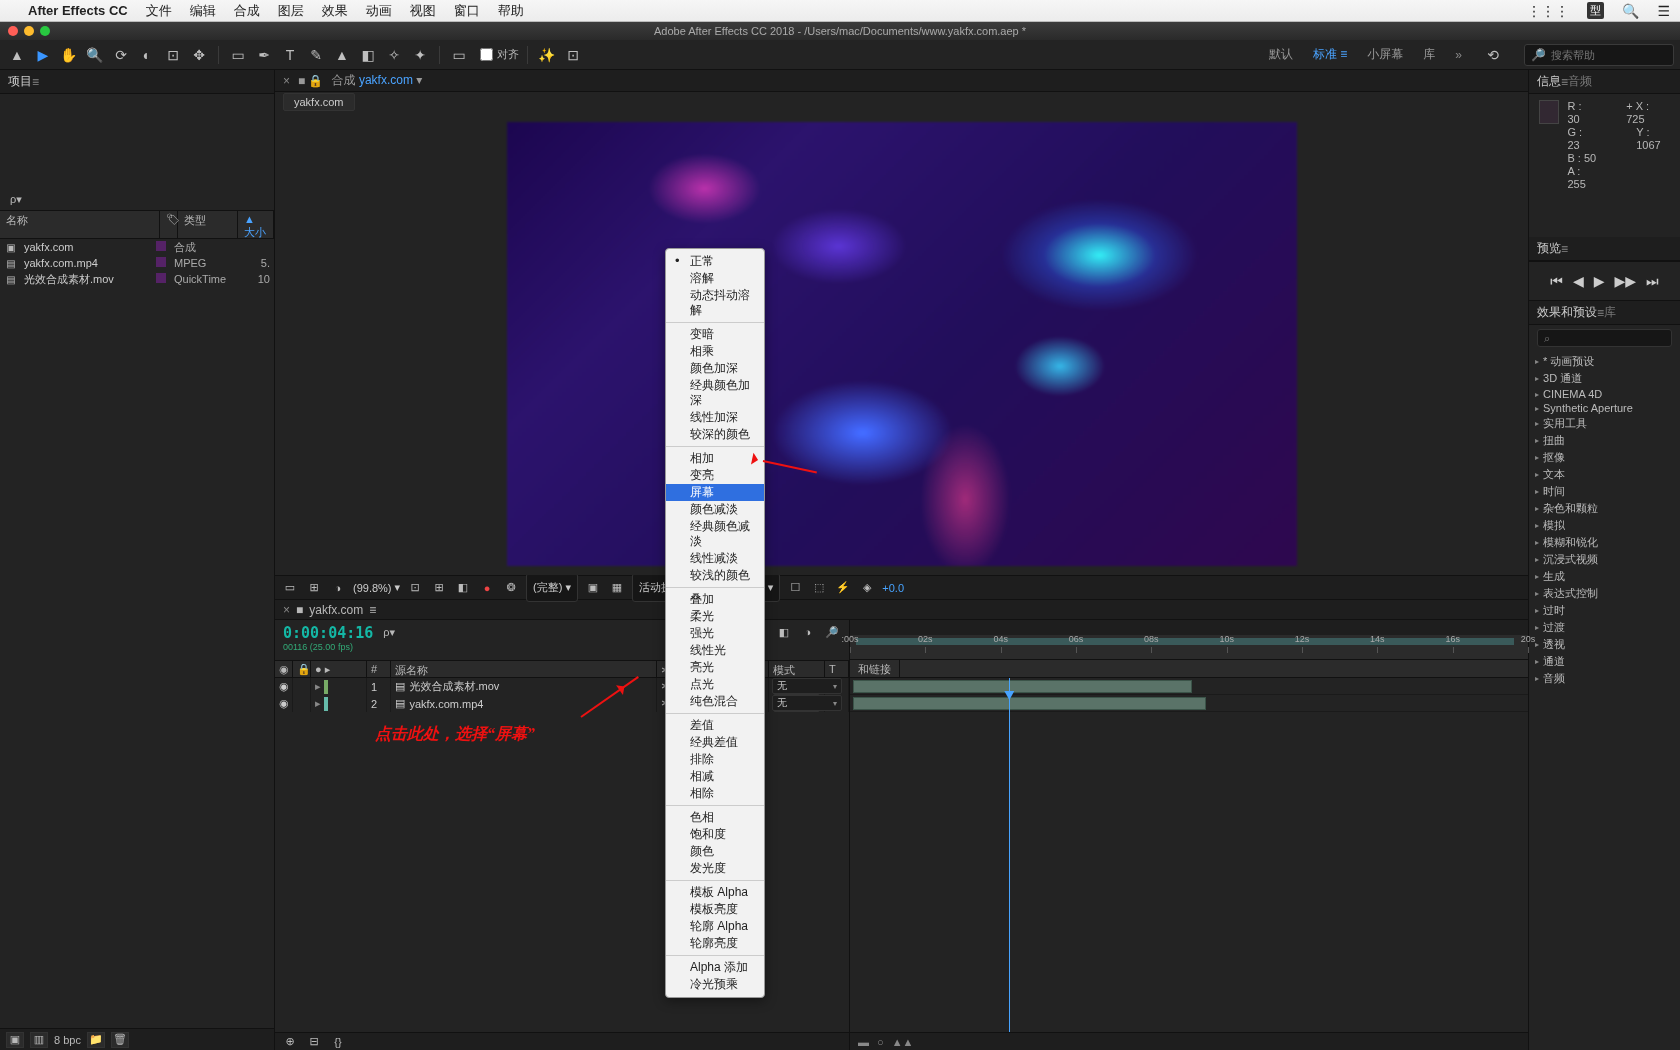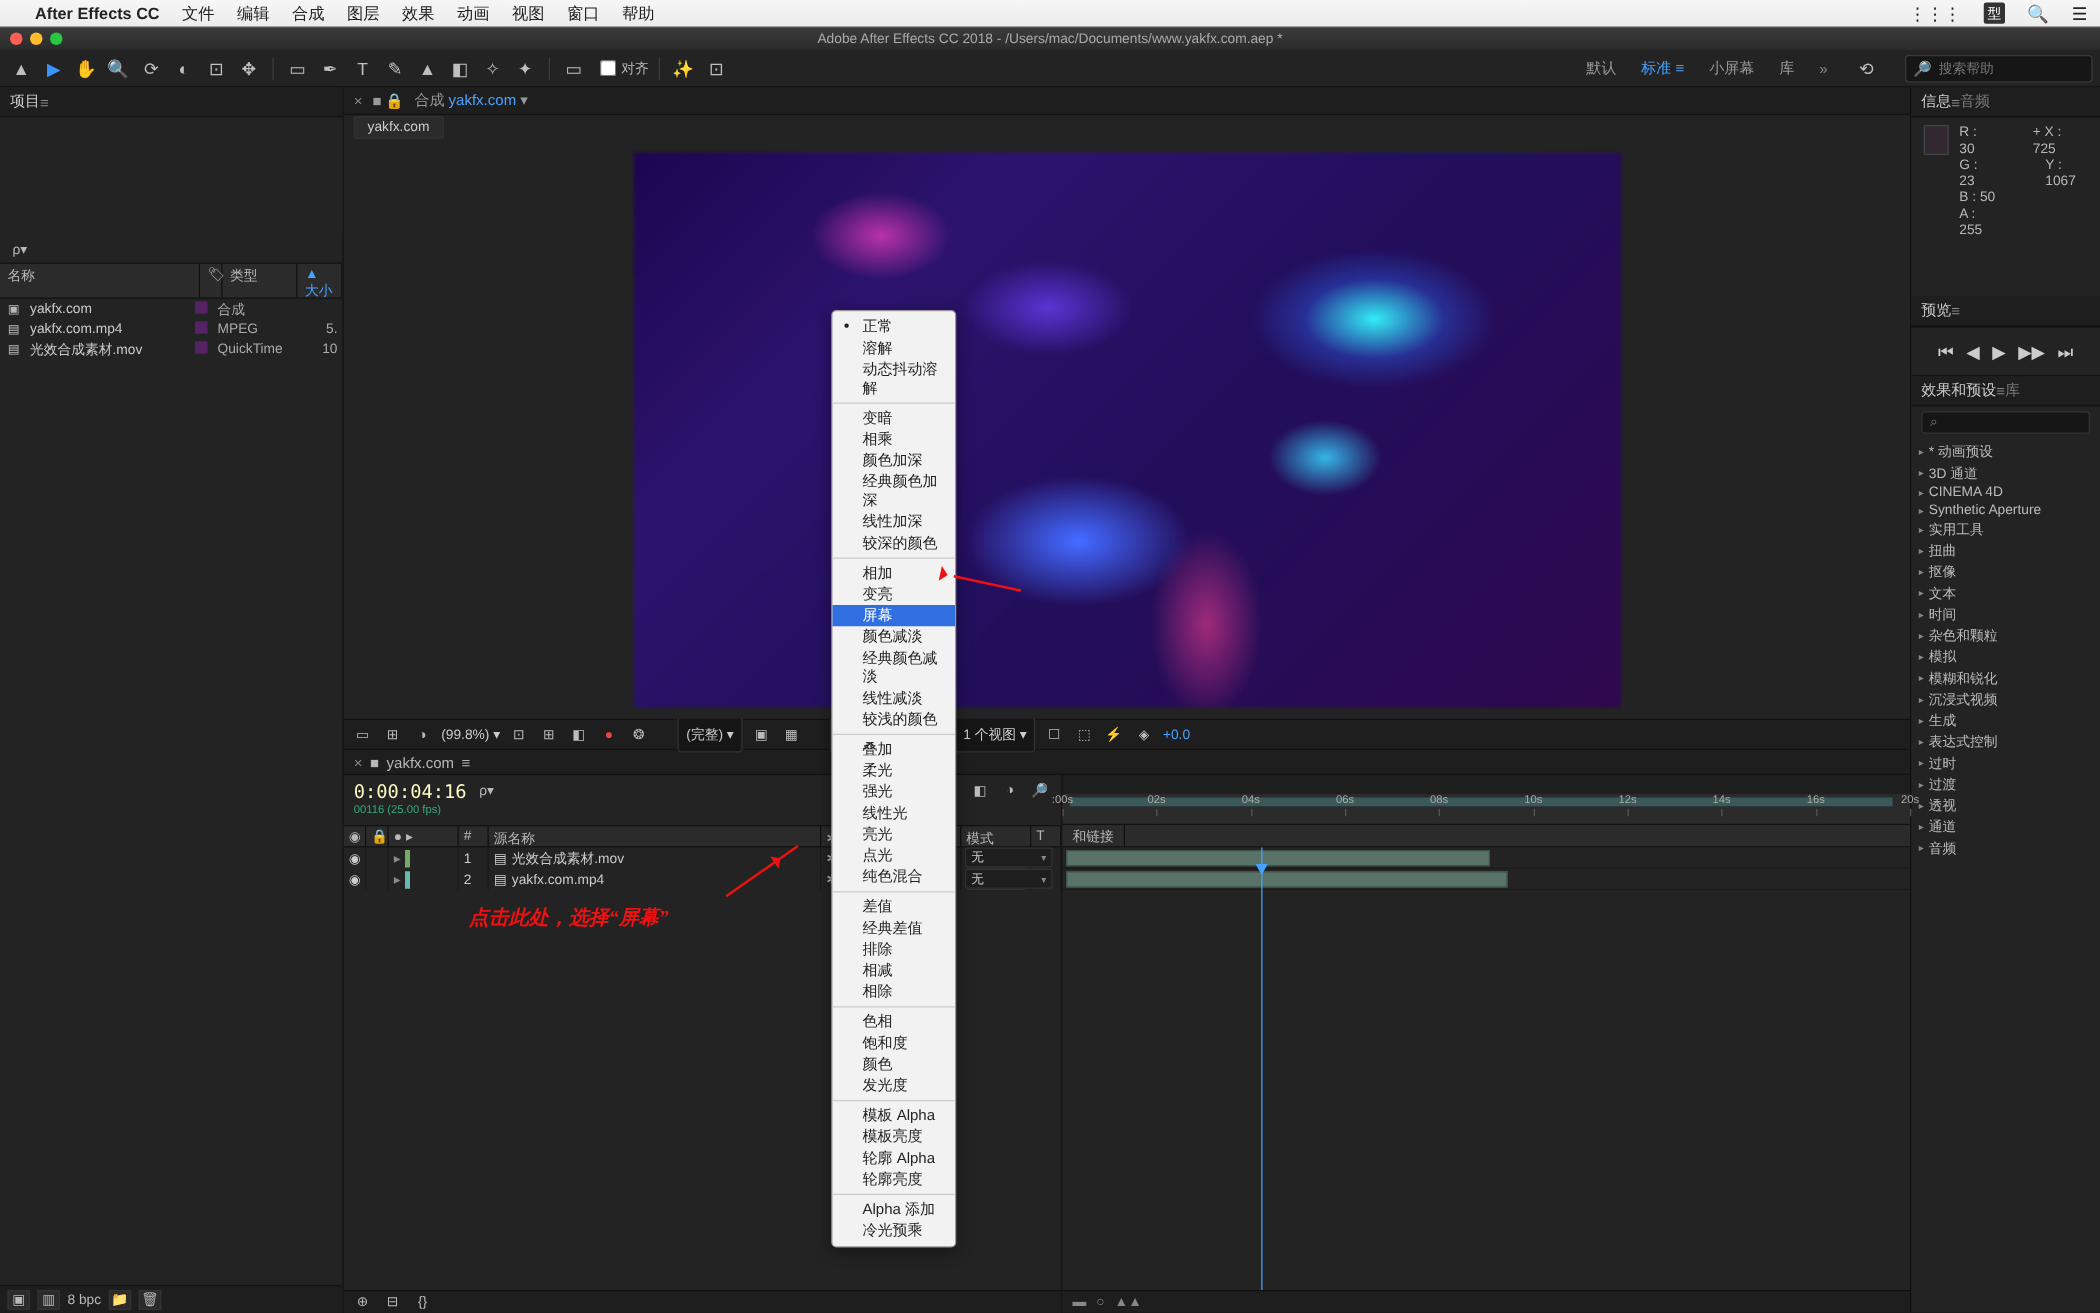--- a/index.html
+++ b/index.html
@@ -70,42 +70,42 @@
   radial-gradient(80px 50px at 25% 15%, rgba(255,80,200,0.6), transparent 70%),
   radial-gradient(120px 70px at 45% 70%, rgba(80,120,255,0.9), transparent 75%),
   radial-gradient(60px 100px at 58% 85%, rgba(255,80,150,0.5), transparent 75%),
   radial-gradient(60px 40px at 70% 55%, rgba(80,220,255,0.8), transparent 75%),
   radial-gradient(90px 50px at 42% 28%, rgba(120,80,255,0.6), transparent 75%),
   linear-gradient(135deg,#1a0845 0%, #2a1560 25%, #201050 55%, #2a0a45 100%);
   filter: blur(1.2px) saturate(1.2);
 }
 .viewer-footer { height:24px; background:#1e1e1e; border-top:1px solid #111; display:flex; align-items:center; gap:6px; padding:0 6px; font-size:11px; }
 .vf-item { color:#ccc; display:flex; align-items:center; gap:3px; }
-.vf-sel { background:#161616; border:1px solid #333; border-radius:3px; padding:6px 6px; color:#ccc;margin-left:16px; }
+.vf-sel { background:#161616; border:1px solid #333; border-radius:3px; padding:6px 6px; color:#ccc; }
 .vf-icon { width:18px; height:16px; display:flex; align-items:center; justify-content:center; color:#bbb; }
 
 
 .blend-menu { position:absolute; left:390px; top:178px; width:100px; background:#f2f2f2; border:1px solid #999; border-radius:4px; box-shadow:0 3px 12px rgba(0,0,0,0.4); z-index:50; padding:4px 0; color:#222; font-size:12px; }
 .blend-menu .grp-sep { height:1px; background:#ccc; margin:3px 0; }
 .blend-item { padding:1px 14px 1px 24px; position:relative; line-height:15px; }
 .blend-item.checked::before { content:"•"; position:absolute; left:9px; top:0px; font-size:13px; }
 .blend-item.highlight { background:#2f6fe0; color:#fff; }
 
 .anno-arrow { position:absolute; z-index:55; width:60px; height:2px; background:#e11; transform-origin:left center; }
 .anno-arrow::after { content:""; position:absolute; right:-1px; top:-5px; border:6px solid transparent; border-right-color:#e11; transform: translateX(-100%) rotate(180deg); }
 .anno-arrow.a1 { left:488px; top:390px; transform:rotate(12deg); width:55px; }
 .anno-arrow.a1::after { left:-11px; top:-5px; border-left-color:#e11; border-right-color:transparent; right:auto; transform:none;}
 
 
 .timeline-wrap { flex:1; display:flex; flex-direction:column; background:#1e1e1e; min-height:0; }
 .tl-tabs { height:20px; display:flex; align-items:center; padding:0 8px; gap:6px; border-bottom:1px solid #111; font-size:12px; }
 .tl-body { flex:1; display:flex; min-height:0; }
 .tl-left { width:575px; border-right:1px solid #111; display:flex; flex-direction:column; background:#232323; }
 .tl-head { display:flex; align-items:flex-start; padding:4px 8px; gap:10px; height:40px; }
-.timecode { color:#fef9c3; font-family: ui-monospace, Menlo, monospace; font-size:15px; font-weight:400; }
+.timecode { color:#14b8a6; font-family: ui-monospace, Menlo, monospace; font-size:15px; font-weight:700; }
 .tc-sub { color:#3a7; font-size:9px; }
 .tl-columns { display:flex; height:18px; background:#2b2b2b; border-top:1px solid #111; border-bottom:1px solid #111; font-size:11px; }
 .tl-columns div { padding:2px 4px; border-right:1px solid #111; }
 .tlc-eye{width:18px}.tlc-lock{width:18px}.tlc-sw{width:56px}.tlc-num{width:24px}.tlc-name{flex:1}.tlc-switches{width:112px}.tlc-mode{width:56px}.tlc-trk{width:24px}
 .layer-row { display:flex; height:17px; align-items:center; font-size:11px; }
 .layer-row .cell { padding:0 4px; border-right:1px solid #1a1a1a; height:100%; display:flex; align-items:center; }
 .layer-row .lc-eye{width:18px;color:#ccc}.lc-lock{width:18px}.lc-sw{width:56px;gap:3px}.lc-num{width:24px;color:#ccc}
 .lc-name{flex:1;color:#ccc;gap:4px}.lc-switches{width:112px;gap:2px}.lc-mode{width:56px;gap:3px}.lc-trk{width:24px}
 .sq{width:10px;height:10px;border:1px solid #555;display:inline-block}
 .clr-pill{width:4px;height:14px;background:#7ab;display:inline-block}

